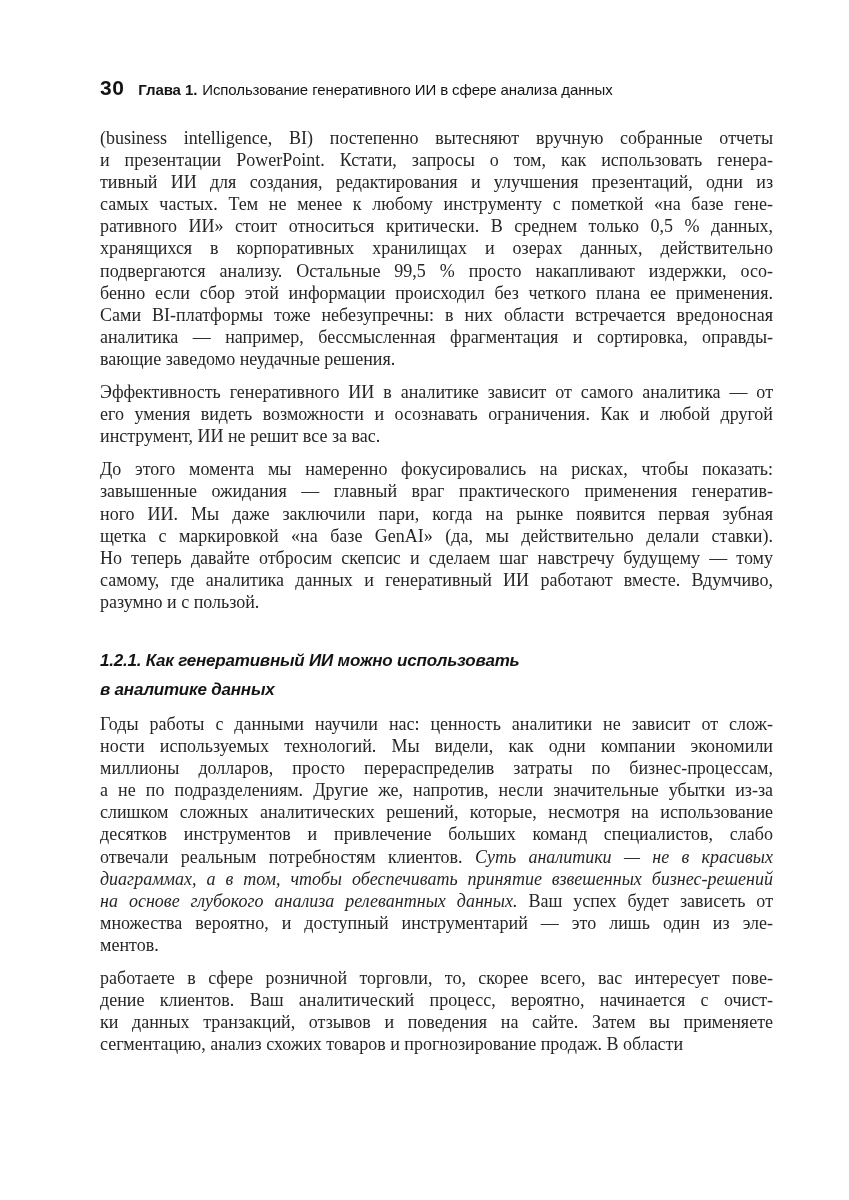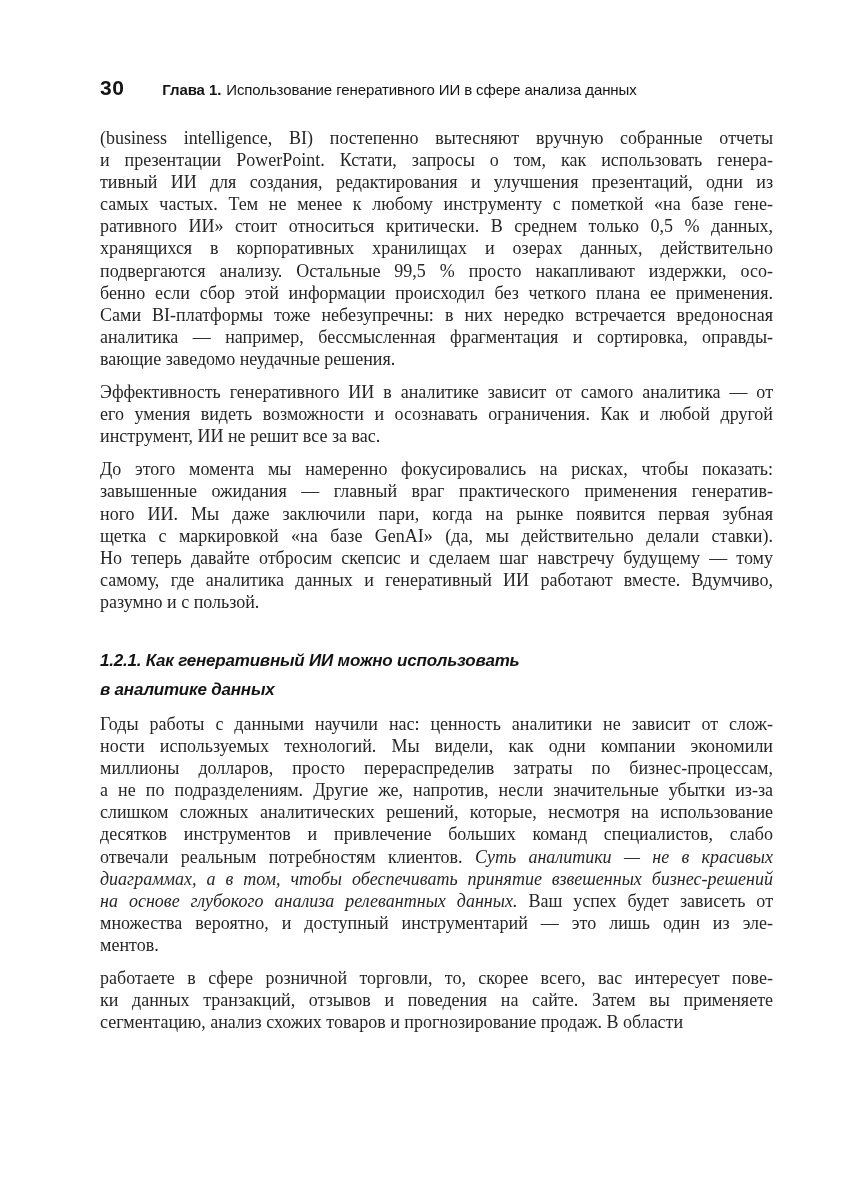--- a/index.html
+++ b/index.html
@@ -22,21 +22,21 @@
     position: absolute;
     left: 100px; top: 76px; width: 673px;
     display: flex; align-items: baseline;
     font-family: "Liberation Sans", sans-serif;
     color: var(--heading-text);
     white-space: nowrap;
   }
   .page-number {
     font-size: 21px; font-weight: 700; letter-spacing: 0.5px;
   }
-  .chapter { margin-left: 38px; font-size: 15px; letter-spacing: -0.1px; }
+  .chapter { margin-left: 14px; font-size: 15px; letter-spacing: -0.1px; }
   .chapter .lbl { font-weight: 700; }
   .chapter .ttl { margin-left: 5px; }
   .page-body {
     position: absolute;
     left: 100px; top: 127px; width: 673px;
     font-family: "Liberation Serif", serif;
     color: var(--body-text);
   }
   .paragraph { margin: 0 0 11px 0; }
   .paragraph .line {
@@ -74,21 +74,21 @@
   <div class="page-body">
       <div class="paragraph">
         <div class="line"><span class="rg">(business intelligence, BI) постепенно вытесняют вручную собранные отчеты</span></div>
         <div class="line"><span class="rg">и презентации PowerPoint. Кстати, запросы о том, как использовать генера-</span></div>
         <div class="line"><span class="rg">тивный ИИ для создания, редактирования и улучшения презентаций, одни из</span></div>
         <div class="line"><span class="rg">самых частых. Тем не менее к любому инструменту с пометкой «на базе гене-</span></div>
         <div class="line"><span class="rg">ративного ИИ» стоит относиться критически. В среднем только 0,5 % данных,</span></div>
         <div class="line"><span class="rg">хранящихся в корпоративных хранилищах и озерах данных, действительно</span></div>
         <div class="line"><span class="rg">подвергаются анализу. Остальные 99,5 % просто накапливают издержки, осо-</span></div>
         <div class="line"><span class="rg">бенно если сбор этой информации происходил без четкого плана ее применения.</span></div>
-        <div class="line"><span class="rg">Сами BI-платформы тоже небезупречны: в них нередко встречается вредоносная</span></div>
+        <div class="line"><span class="rg">Сами BI-платформы тоже небезупречны: в них области встречается вредоносная</span></div>
         <div class="line"><span class="rg">аналитика — например, бессмысленная фрагментация и сортировка, оправды-</span></div>
         <div class="line last"><span class="rg">вающие заведомо неудачные решения.</span></div>
       </div>
       <div class="paragraph">
         <div class="line"><span class="rg">Эффективность генеративного ИИ в аналитике зависит от самого аналитика — от</span></div>
         <div class="line"><span class="rg">его умения видеть возможности и осознавать ограничения. Как и любой другой</span></div>
         <div class="line last"><span class="rg">инструмент, ИИ не решит все за вас.</span></div>
       </div>
       <div class="paragraph">
         <div class="line"><span class="rg">До этого момента мы намеренно фокусировались на рисках, чтобы показать:</span></div>
@@ -111,17 +111,18 @@
         <div class="line"><span class="rg">слишком сложных аналитических решений, которые, несмотря на использование</span></div>
         <div class="line"><span class="rg">десятков инструментов и привлечение больших команд специалистов, слабо</span></div>
         <div class="line"><span class="rg">отвечали реальным потребностям клиентов. </span><span class="it">Суть аналитики — не в красивых</span></div>
         <div class="line"><span class="it">диаграммах, а в том, чтобы обеспечивать принятие взвешенных бизнес-решений</span></div>
         <div class="line"><span class="it">на основе глубокого анализа релевантных данных.</span><span class="rg"> Ваш успех будет зависеть от</span></div>
         <div class="line"><span class="rg">множества вероятно, и доступный инструментарий — это лишь один из эле-</span></div>
         <div class="line last"><span class="rg">ментов.</span></div>
       </div>
       <div class="paragraph">
         <div class="line"><span class="rg">работаете в сфере розничной торговли, то, скорее всего, вас интересует пове-</span></div>
+        <div class="line"><span class="rg">дение клиентов. Ваш аналитический процесс, вероятно, начинается с очист-</span></div>
         <div class="line"><span class="rg">ки данных транзакций, отзывов и поведения на сайте. Затем вы применяете</span></div>
         <div class="line last"><span class="rg">сегментацию, анализ схожих товаров и прогнозирование продаж. В области</span></div>
       </div>
     </div>
 </div>
 
 </body></html>

